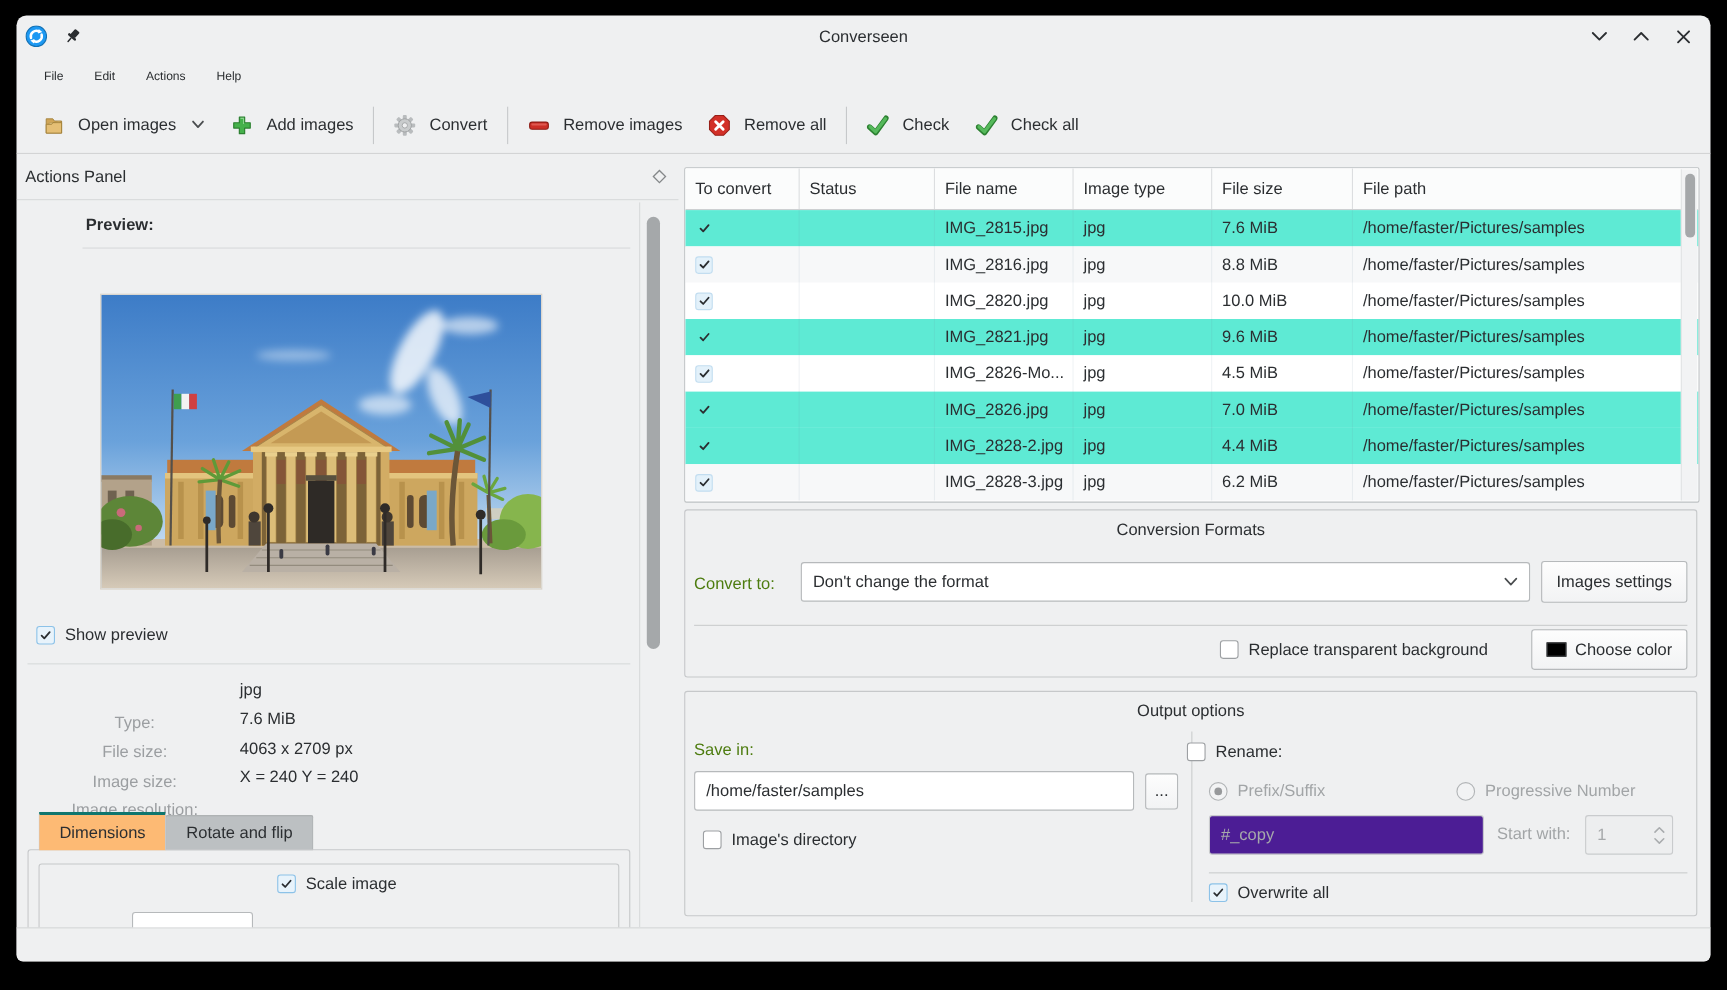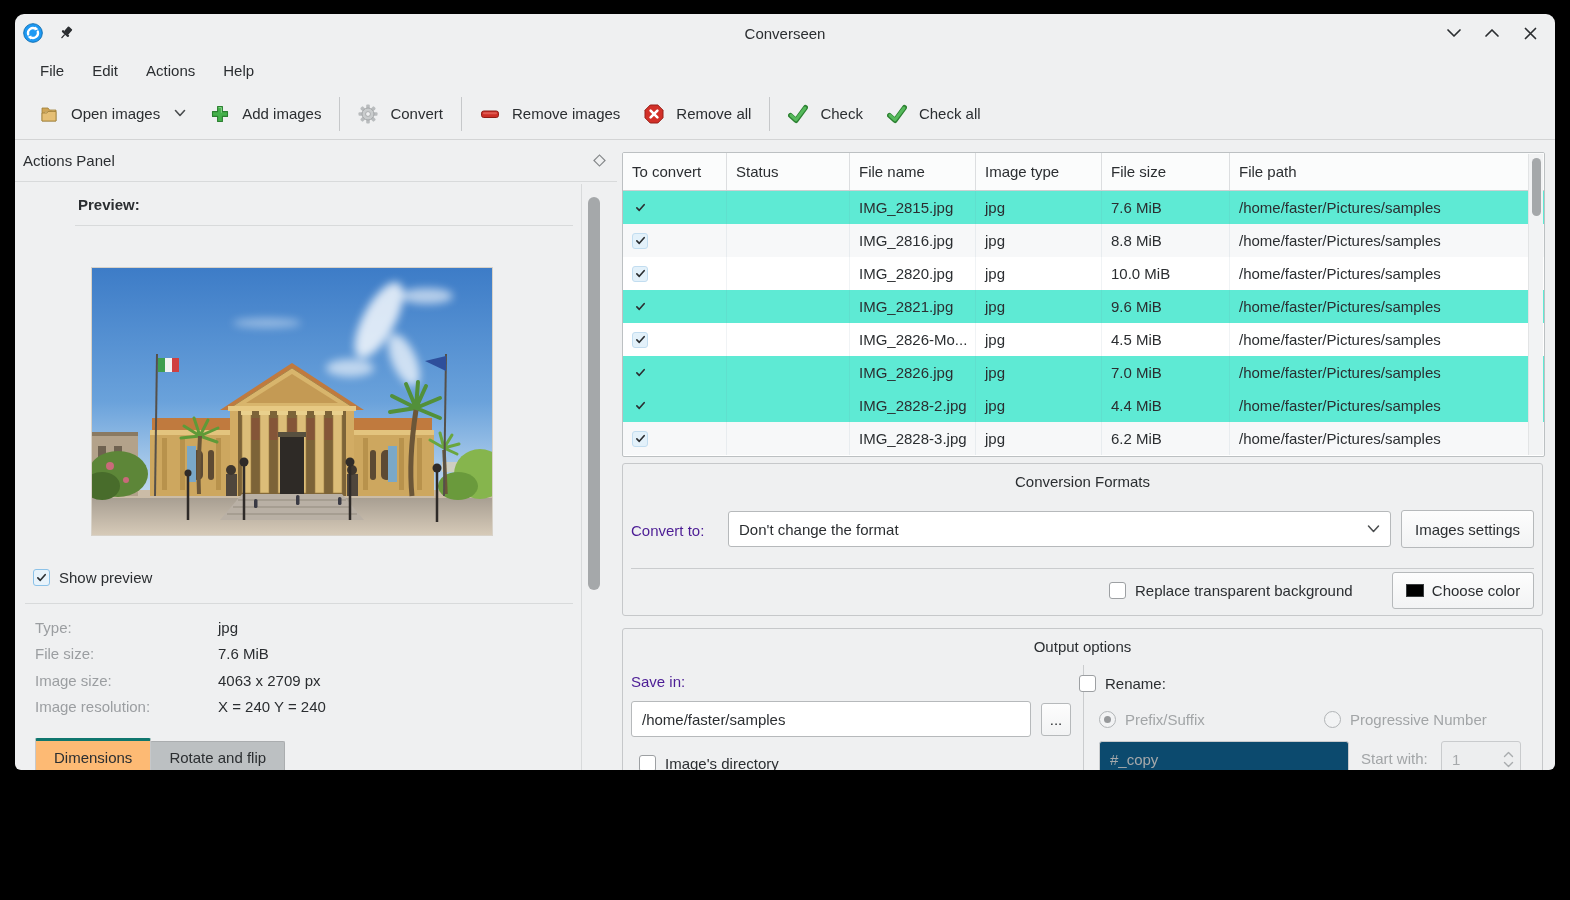--- a/index.html
+++ b/index.html
@@ -1,31 +1,31 @@
 <!DOCTYPE html>
 <html><head>
 <meta charset="utf-8">
 <style>
   * { box-sizing: border-box; margin: 0; padding: 0; }
   body { background: #000; font-family: "Liberation Sans", "DejaVu Sans", sans-serif; }
   .canvas { position: relative; width: 1570px; height: 900px; background: #000; overflow: hidden; color: #2b2e31; }
-  .window { position: absolute; left: 15px; top: 14px; width: 1540px; height: 756px;
+  .window { position: absolute; left: 15px; top: 14px; width: 1540px; height: 860px;
             background: #eff0f1; border-radius: 9px 9px 6px 6px; display: flex; flex-direction: column; overflow: hidden; }
 
   
   .titlebar { height: 38px; position: relative; display: flex; align-items: center; flex: none; }
   .titlebar .app-icon { position: absolute; left: 8px; top: 9px; width: 20px; height: 20px; }
   .titlebar .pin { position: absolute; left: 42px; top: 10px; width: 18px; height: 18px; }
   .titlebar .title { position: absolute; left: 0; right: 0; text-align: center; font-size: 15px; color: #2b2e31; }
   .win-controls { position: absolute; right: 14px; top: 0; height: 38px; display: flex; align-items: center; gap: 16px; }
   .win-btn { width: 22px; height: 22px; display: flex; align-items: center; justify-content: center; }
 
   
   .menubar { height: 36px; display: flex; align-items: center; padding-left: 13px; flex: none; }
-  .menu-item { font-size: 15px; padding: 5px 12px; border-radius: 3px; }
+  .menu-item { font-size: 11px; padding: 5px 12px; border-radius: 3px; }
   .menu-item + .menu-item { margin-left: 4px; }
 
   
   .toolbar { height: 52px; display: flex; align-items: center; padding-left: 12px; border-bottom: 1px solid #d3d4d5; flex: none; }
   .tb-btn { display: flex; align-items: center; gap: 12px; font-size: 15px; padding: 8px 12px; border-radius: 3px; }
   .tb-sep { width: 1px; height: 34px; background: #c6c8ca; margin: 0 6px; }
   .tb-icon { width: 20px; height: 20px; flex: none; }
   .tb-chevron { width: 12px; height: 9px; margin-left: 2px; }
 
   
@@ -33,21 +33,21 @@
 
   
   .left-panel { width: 602px; position: relative; flex: none; overflow: hidden; }
   .panel-header { position: absolute; left: 0; top: 0; width: 100%; height: 42px; border-bottom: 1px solid #d8dadb; }
   .panel-header .ph-label { position: absolute; left: 8px; top: 12px; font-size: 15px; }
   .panel-header .float-btn { position: absolute; left: 576px; top: 12px; width: 17px; height: 17px; }
   .hline { position: absolute; height: 1px; background: #d8dadb; }
   .preview-label { position: absolute; left: 63px; top: 56px; font-size: 15px; font-weight: bold; }
   .preview-img { position: absolute; left: 77px; top: 128px; width: 400px; height: 267px; outline: 1px solid #d8d2c8; }
   .check-row { position: absolute; display: flex; align-items: center; gap: 9px; font-size: 15px; }
-  .detail-label { position: absolute; width: 175px; text-align: left; color: #9b9ea1; font-size: 15px; }
+  .detail-label { position: absolute; width: 175px; text-align: center; color: #9b9ea1; font-size: 15px; margin-top: 30px; }
   .detail-value { position: absolute; font-size: 15px; color: #2b2e31; }
   .tabs { position: absolute; left: 20px; top: 598px; display: flex; align-items: flex-end; height: 35px; }
   .tab { font-size: 15px; padding: 0 18px; display: flex; align-items: center; }
   .tab.active { height: 35px; background: #fdba74; border: 1px solid #c6c8ca; border-bottom: none; border-top: 3px solid #0f766e; border-radius: 2px 2px 0 0; position: relative; z-index: 2; text-align: right; }
   .tab.inactive { height: 32px; background: #bcc0c2; border: 1px solid #aaadaf; border-bottom: none; border-radius: 2px 2px 0 0; margin-left: -1px; }
   .tab-frame { position: absolute; left: 10px; top: 632px; width: 548px; height: 75px; border: 1px solid #c6c8ca; border-radius: 3px; }
   .groupbox-sm { position: absolute; left: 20px; top: 645px; width: 528px; height: 62px; border: 1px solid #c6c8ca; border-radius: 3px; }
   .partial-input { position: absolute; left: 105px; top: 689px; width: 110px; height: 26px; background: #fff; border: 1px solid #b6b9bb; border-radius: 3px; }
   .vline { position: absolute; width: 1px; background: #d8dadb; }
   .scroll-v { position: absolute; border-radius: 6px; background: #a5a8aa; }
@@ -63,24 +63,24 @@
   .t-row.selected { background: #5eead4; }
   .t-cell { display: flex; align-items: center; padding-left: 9px; font-size: 15px; border-right: 1px solid rgba(110,135,160,0.10); overflow: hidden; white-space: nowrap; }
   .t-cell:last-child { border-right: none; }
   .c0 { width: 104px; } .c1 { width: 123px; } .c2 { width: 126px; } .c3 { width: 126px; } .c4 { width: 128px; } .c5 { flex: 1; }
   .t-scroll { position: absolute; right: 1px; top: 1px; bottom: 1px; width: 15px; background: #f2f3f4; border-left: 1px solid #e2e4e5; }
   .t-thumb { position: absolute; left: 3px; top: 4px; width: 9px; height: 58px; border-radius: 5px; background: #a5a8aa; }
 
   .groupbox { position: absolute; left: 5px; width: 921px; border: 1px solid #c6c8ca; border-radius: 3px; }
   .gb-title { position: absolute; top: 9px; left: 0; right: 0; text-align: center; font-size: 15px; }
 
-  .label { font-size: 15px; color: #4c1d95; }
+  .label { font-size: 15px; color: #4d7c0f; }
   .label.dim { color: #a2a5a7; }
   .input { position: absolute; background: #fff; border: 1px solid #b6b9bb; border-radius: 3px; display: flex; align-items: center; padding: 0 10px; font-size: 15px; color: #2b2e31; }
-  .input.disabled { background: #0c4a6e; border-color: #c9cbcd; color: #a6a9ab; }
+  .input.disabled { background: #4c1d95; border-color: #c9cbcd; color: #a6a9ab; }
   .btn { position: absolute; display: flex; align-items: center; justify-content: center; gap: 8px; background: linear-gradient(#fdfdfd, #f2f3f4); border: 1px solid #b6b9bb; border-radius: 3px; font-size: 15px; color: #2b2e31; }
   .combo { position: absolute; background: #fff; border: 1px solid #b6b9bb; border-radius: 3px; display: flex; align-items: center; padding: 0 10px; font-size: 15px; }
   .combo .cchev { margin-left: auto; width: 13px; height: 10px; }
 
   .cb { width: 17px; height: 17px; border-radius: 3px; background: #fff; border: 1px solid #9da0a3; display: inline-flex; align-items: center; justify-content: center; flex: none; }
   .cb.checked { background: #e8f3fb; border-color: #8cc2e8; }
   .cb svg { width: 13px; height: 13px; }
   .t-cell .cb { width: 16px; height: 16px; background: #e3f1fa; border-color: #c2ddf0; }
   .t-row.selected .cb { background: transparent; border-color: transparent; }
 

